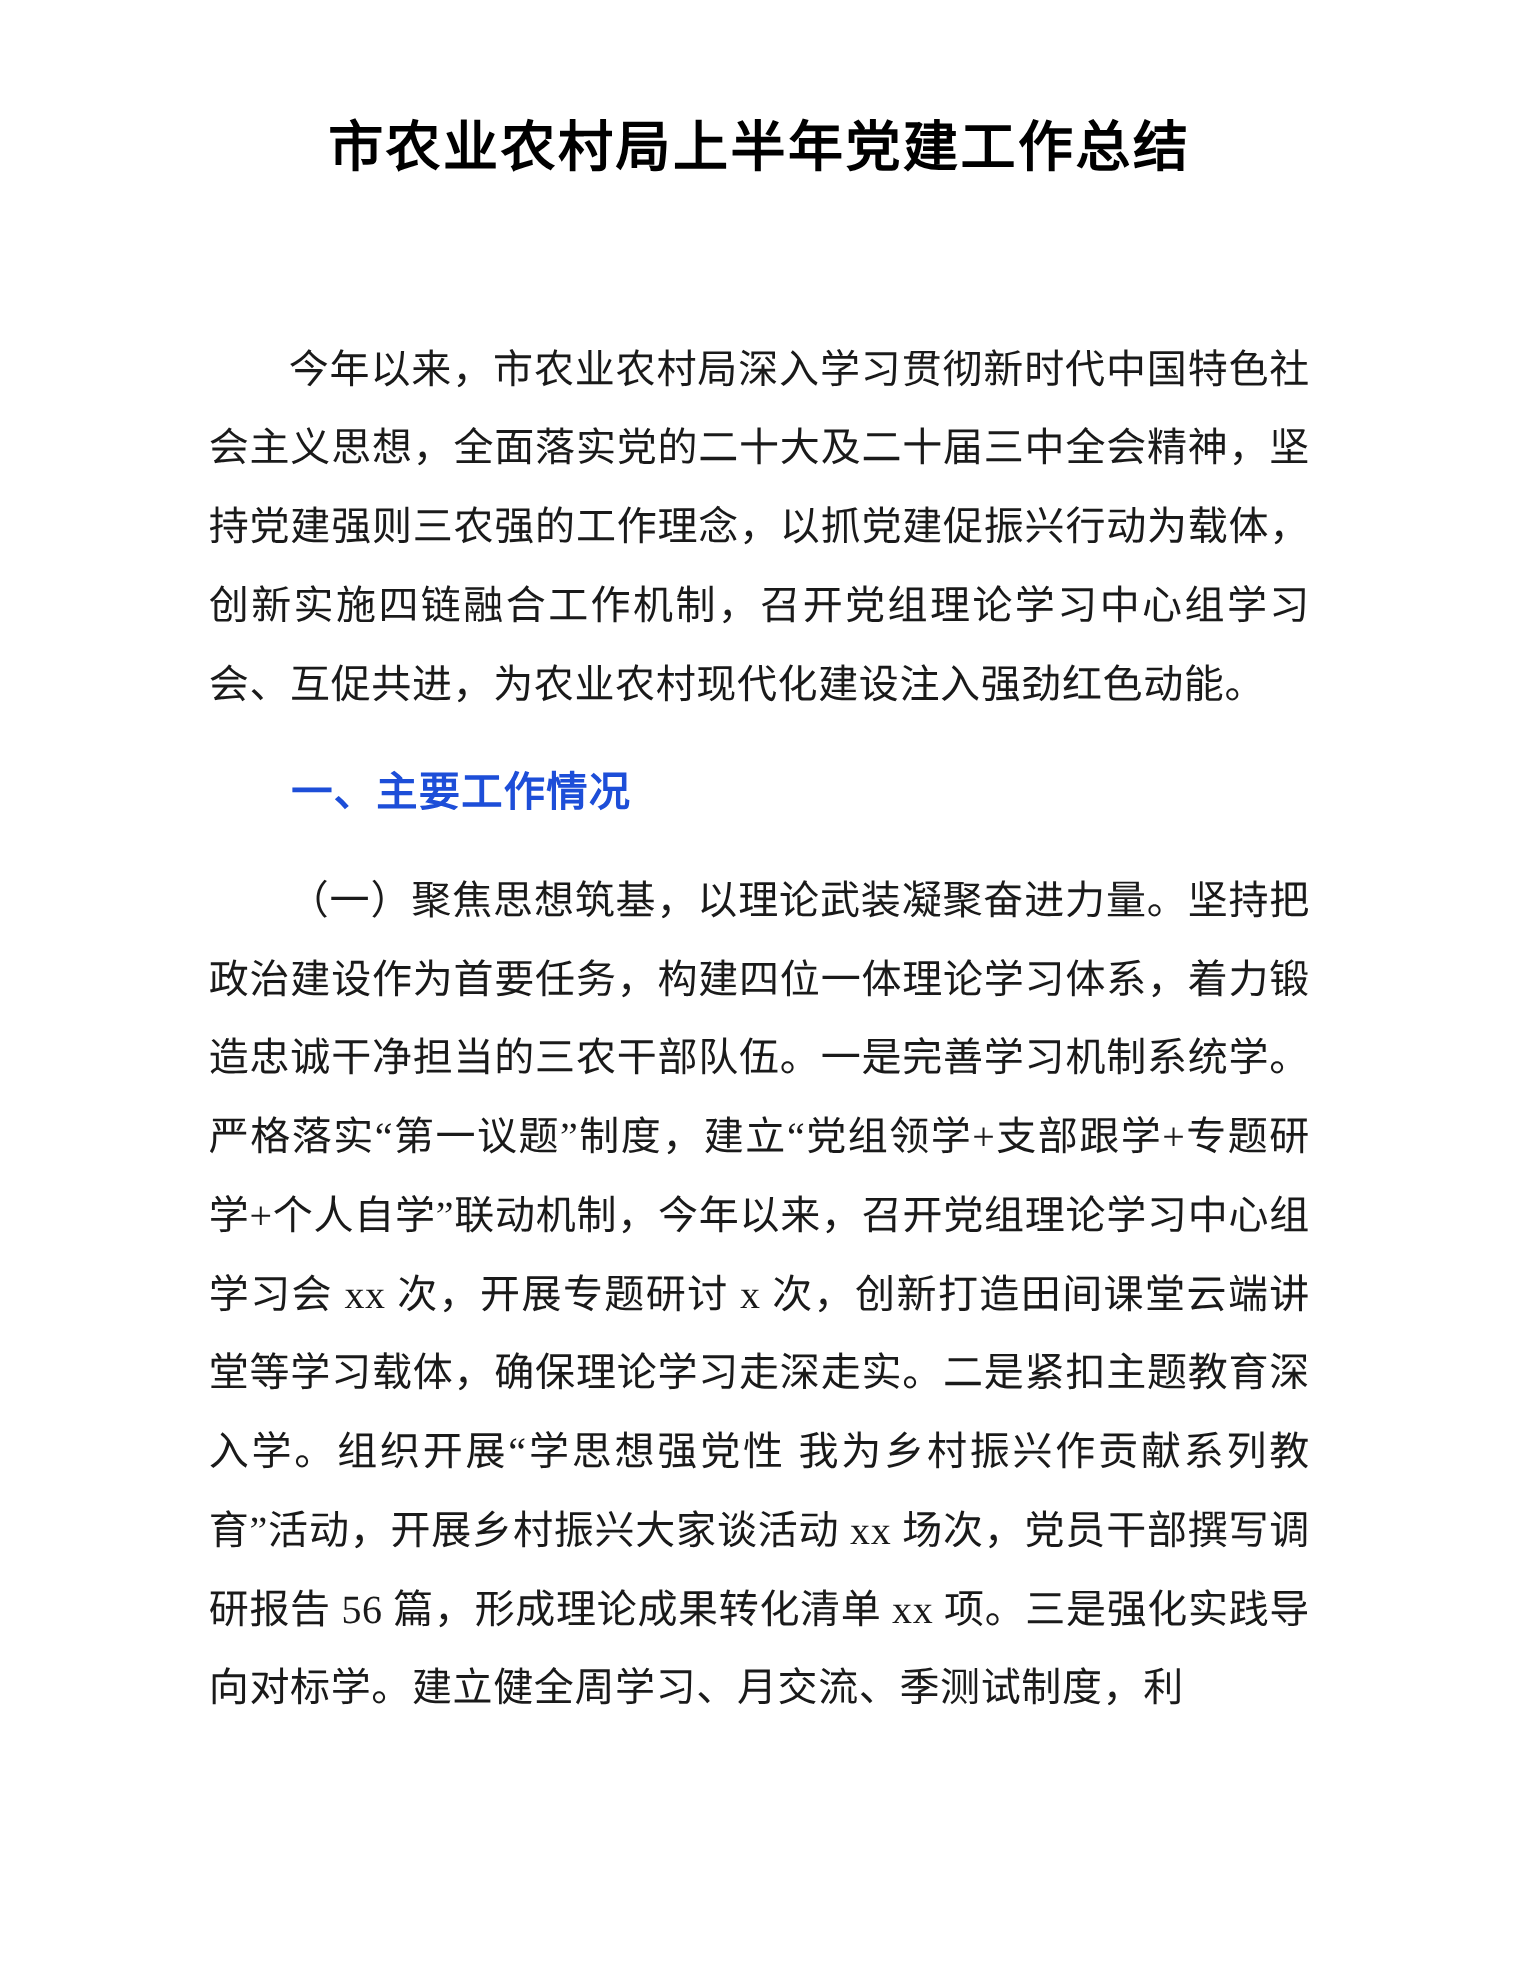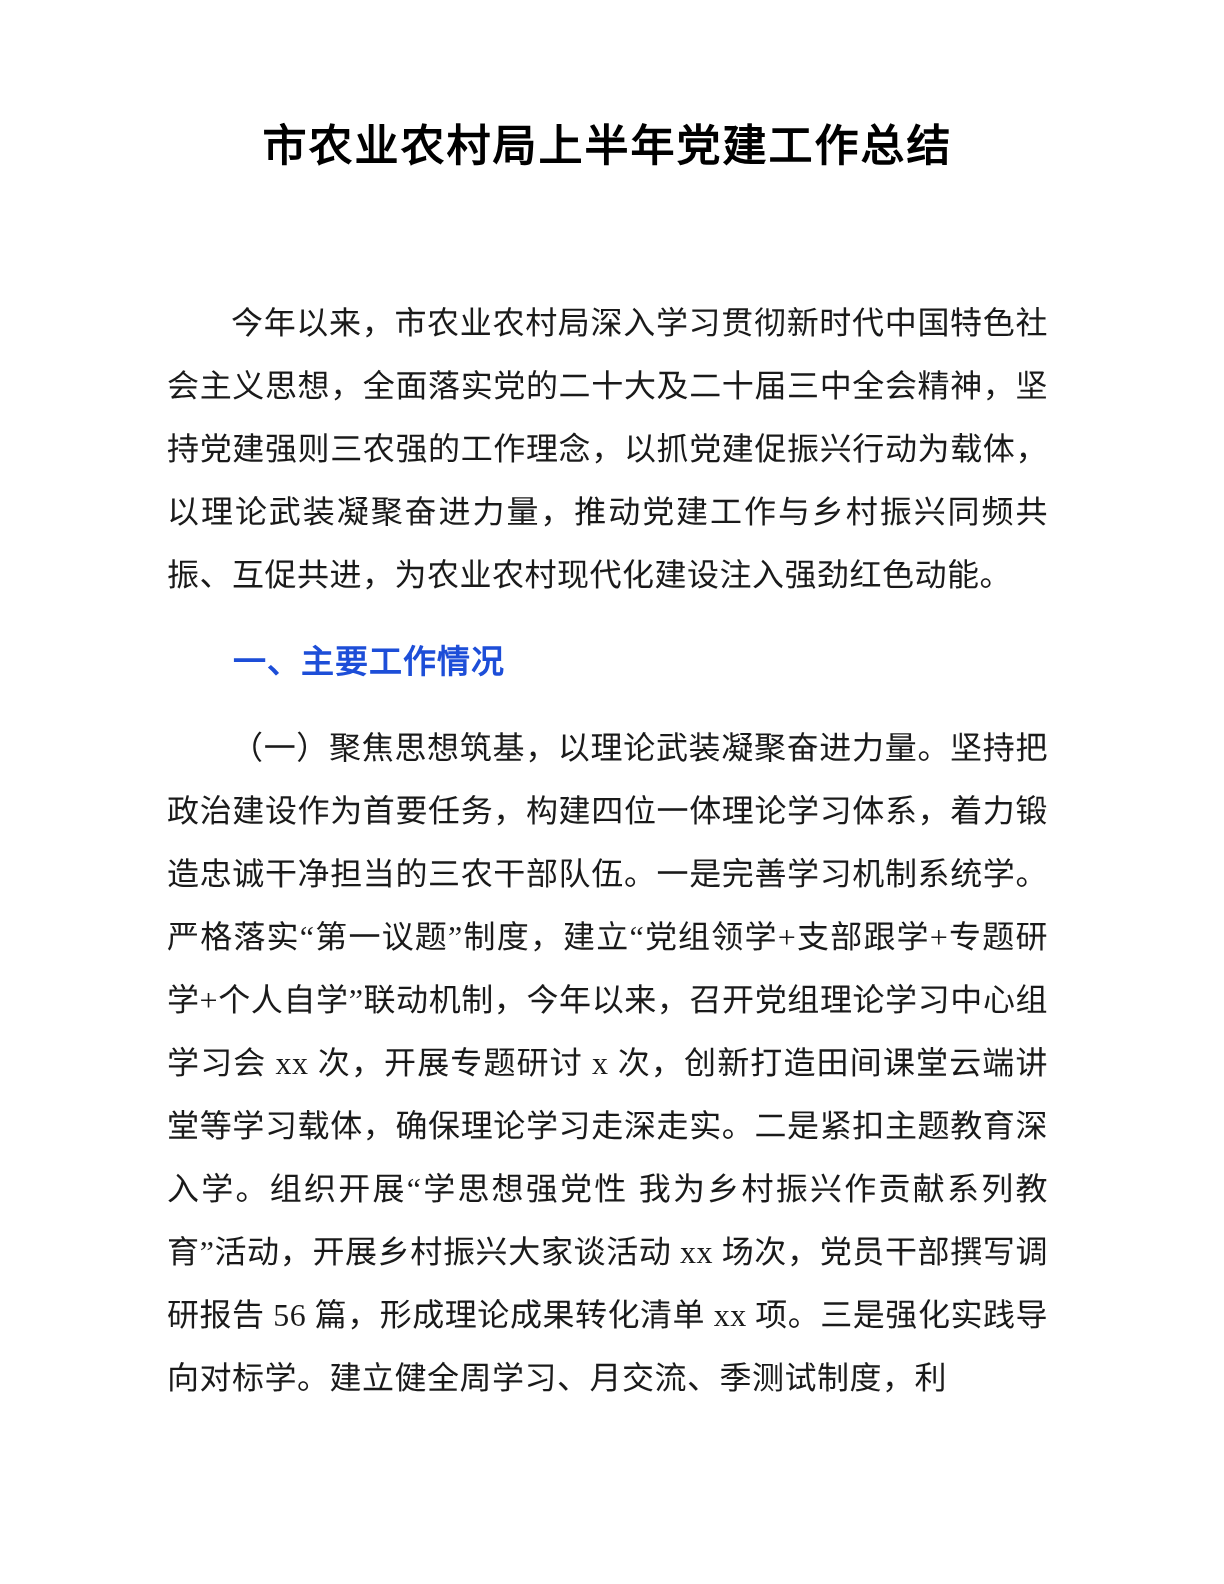--- a/index.html
+++ b/index.html
@@ -8,21 +8,21 @@
     background: #ffffff;
   }
   .page {
     position: relative;
     width: 1224px;
     height: 1584px;
     margin: 0 auto;
     background: #ffffff;
     overflow: hidden;
     box-sizing: border-box;
-    padding: 118px 176px 0 167px;
+    padding: 90px 176px 0 167px;
     font-family: "Liberation Serif", "DejaVu Serif", serif;
   }
   .doc-title {
     margin: 0 0 116px 0;
     padding: 0;
     font-size: 44px;
     line-height: 58px;
     font-weight: bold;
     text-align: center;
     color: #000000;
@@ -53,18 +53,18 @@
     letter-spacing: 1px;
     font-family: "Liberation Sans", "DejaVu Sans", sans-serif;
   }
 </style>
 </head>
 <body>
 
 <div class="page">
   <h1 class="doc-title">市农业农村局上半年党建工作总结</h1>
 
-  <p class="doc-paragraph">今年以来，市农业农村局深入学习贯彻新时代中国特色社会主义思想，全面落实党的二十大及二十届三中全会精神，坚持党建强则三农强的工作理念，以抓党建促振兴行动为载体，以理论武装凝聚奋进力量，推动党建工作与乡村振兴同频共振、互促共进，为农业农村现代化建设注入强劲红色动能。</p>
+  <p class="doc-paragraph">今年以来，市农业农村局深入学习贯彻新时代中国特色社会主义思想，全面落实党的二十大及二十届三中全会精神，坚持党建强则三农强的工作理念，以抓党建促振兴行动为载体，创新实施四链融合工作机制，召开党组理论学习中心组学习会、互促共进，为农业农村现代化建设注入强劲红色动能。</p>
 
   <h2 class="doc-heading">一、主要工作情况</h2>
 
   <p class="doc-paragraph">（一）聚焦思想筑基，以理论武装凝聚奋进力量。坚持把政治建设作为首要任务，构建四位一体理论学习体系，着力锻造忠诚干净担当的三农干部队伍。一是完善学习机制系统学。严格落实“第一议题”制度，建立“党组领学+支部跟学+专题研学+个人自学”联动机制，今年以来，召开党组理论学习中心组学习会 xx 次，开展专题研讨 x 次，创新打造田间课堂云端讲堂等学习载体，确保理论学习走深走实。二是紧扣主题教育深入学。组织开展“学思想强党性 我为乡村振兴作贡献系列教育”活动，开展乡村振兴大家谈活动 xx 场次，党员干部撰写调研报告 56 篇，形成理论成果转化清单 xx 项。三是强化实践导向对标学。建立健全周学习、月交流、季测试制度，利</p>
 </div>
 
 </body></html>

